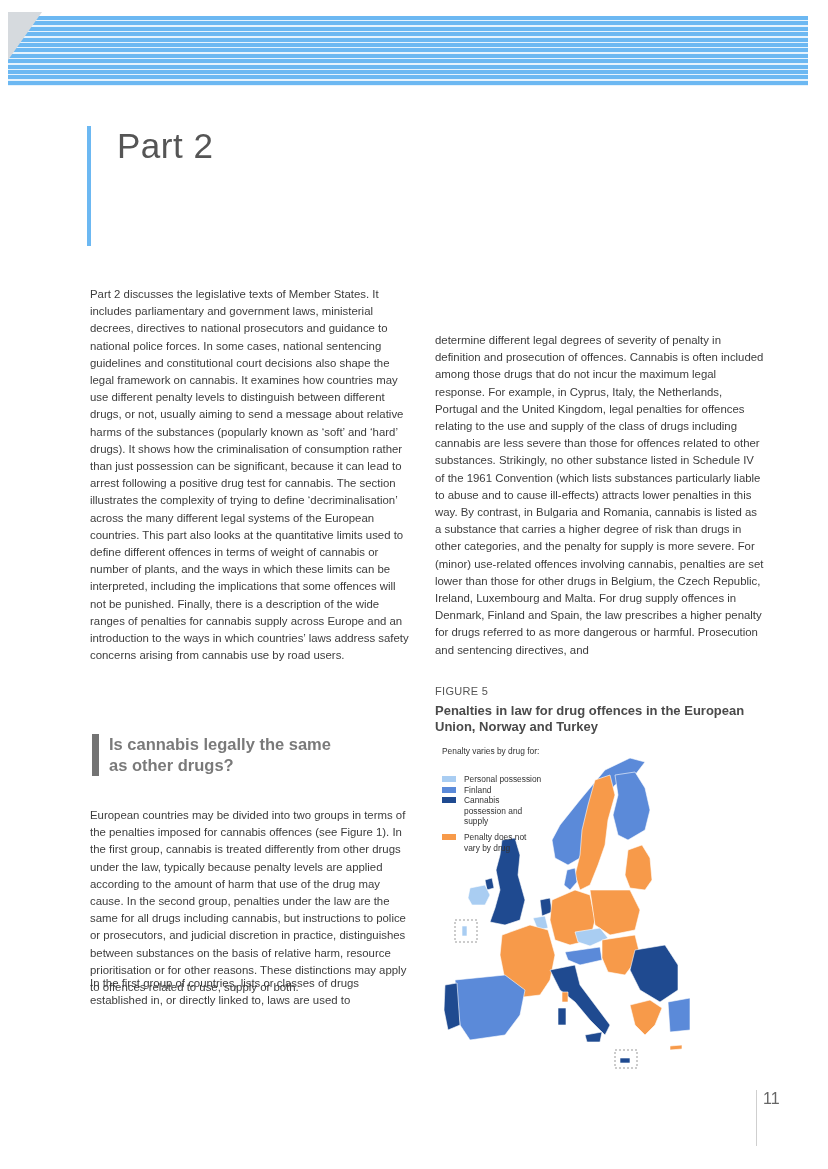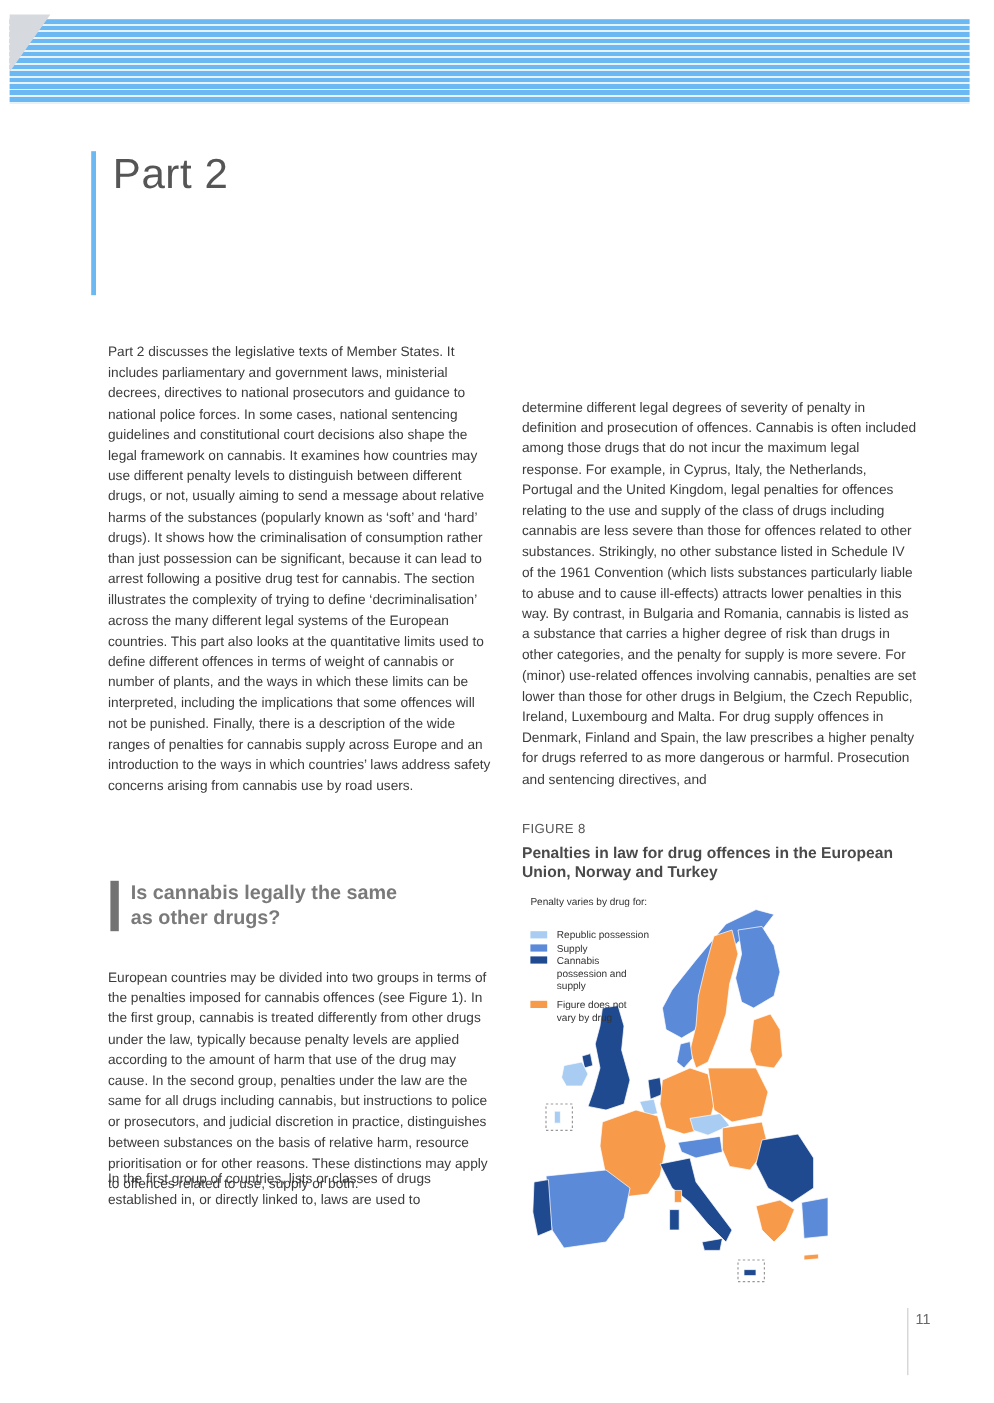--- a/index.html
+++ b/index.html
@@ -2,41 +2,41 @@
 <html><head>
 <meta charset="utf-8">
 <style>
   html, body { margin: 0; padding: 0; background: #ffffff; }
   body { width: 828px; height: 1169px; position: relative; overflow: hidden;
          font-family: "Liberation Sans", sans-serif; color: #3a3a3a; }
   .banner { position: absolute; left: 8px; top: 16px; width: 800px; height: 70px;
             background: repeating-linear-gradient(to bottom, #6cb8f2 0px, #6cb8f2 4px, #e6f3fd 4px, #e6f3fd 5.4px); }
   .banner-corner { position: absolute; left: 8px; top: 12px; width: 0; height: 0;
             border-top: 48px solid #d6dade; border-right: 34px solid transparent; }
-  .part-block { position: absolute; left: 76px; top: 126px; border-left: 4px solid #6cb8f2; padding-left: 14px; height: 120px; }
+  .part-block { position: absolute; left: 87px; top: 126px; border-left: 4px solid #6cb8f2; padding-left: 26px; height: 120px; }
   .part-label { font-size: 35px; font-weight: 300; color: #555; line-height: 40px; letter-spacing: 0.5px; }
   .part-title { font-size: 31px; font-weight: 700; color: #4a4a4a; line-height: 37px; margin-top: 2px; }
   .col { position: absolute; font-size: 11.4px; line-height: 17.2px; color: #3c3c3c; }
   .col p { margin: 0; }
   .col-left-1 { left: 90px; top: 286px; width: 320px; }
   .col-right-1 { left: 435px; top: 286px; width: 330px; margin-top: 46px; }
   .subhead { position: absolute; left: 92px; top: 734px; border-left: 7px solid #737373; padding-left: 10px; }
   .subhead-text { font-size: 16.5px; font-weight: 700; color: #7a7a7a; line-height: 21px; }
   .col-left-2 { left: 90px; top: 807px; width: 320px; }
   .col-left-3 { left: 90px; top: 975px; width: 320px; }
   .fig-label { position: absolute; left: 435px; top: 685px; font-size: 11px; color: #555; letter-spacing: 0.3px; }
   .fig-title { position: absolute; left: 435px; top: 703px; width: 330px; font-size: 13px; font-weight: 700; color: #4a4a4a; line-height: 16px; }
   .map-wrap { position: absolute; left: 430px; top: 740px; width: 260px; height: 330px; }
   .legend { position: absolute; left: 12px; top: 6px; font-size: 8.4px; color: #333; line-height: 10.4px; }
   .legend-title { margin-bottom: 18px; }
   .legend-row { display: flex; align-items: flex-start; }
   .legend-swatch { width: 14px; height: 6px; margin-top: 2px; margin-right: 8px; flex: 0 0 auto; }
   .legend-gap { height: 6px; }
   .page-num-wrap { position: absolute; left: 756px; top: 1090px; border-left: 1px solid #cfcfcf; height: 56px; padding-left: 6px; }
-  .page-num { font-size: 12px; color: #666; }
+  .page-num { font-size: 16px; color: #666; }
 </style>
 </head>
 <body>
 
 <div class="banner"></div>
 <div class="banner-corner"></div>
 
 <div class="part-block">
   <div class="part-label">Part 2</div>
 </div>
@@ -53,21 +53,21 @@
   <div class="subhead-text" style="width:230px;">Is cannabis legally the same as other drugs?</div>
 </div>
 
 <div class="col col-left-2">
   <p>European countries may be divided into two groups in terms of the penalties imposed for cannabis offences (see Figure 1). In the first group, cannabis is treated differently from other drugs under the law, typically because penalty levels are applied according to the amount of harm that use of the drug may cause. In the second group, penalties under the law are the same for all drugs including cannabis, but instructions to police or prosecutors, and judicial discretion in practice, distinguishes between substances on the basis of relative harm, resource prioritisation or for other reasons. These distinctions may apply to offences related to use, supply or both.</p>
 </div>
 <div class="col col-left-3">
   <p>In the first group of countries, lists or classes of drugs established in, or directly linked to, laws are used to</p>
 </div>
 
-<div class="fig-label">FIGURE 8</div>
+<div class="fig-label">FIGURE 5</div>
 <div class="fig-title">Penalties in law for drug offences in the European Union, Norway and Turkey</div>
 
 <div class="map-wrap">
   <svg width="260" height="330" viewBox="0 0 260 330">
 
     <path class="c-supply" d="M150,60 L175,30 L200,18 L215,22 L205,35 L185,45 L165,70 L155,95 L150,118 L138,125 L125,118 L122,100 L130,85 Z" fill="#5b8ad9" stroke="#ffffff" stroke-width="0.6"></path>
 
     <path class="c-none" d="M165,40 L180,35 L185,55 L178,80 L175,105 L168,125 L160,145 L150,150 L145,135 L150,115 L152,90 L158,65 Z" fill="#f79a4a" stroke="#ffffff" stroke-width="0.6"></path>
 
     <path class="c-supply" d="M185,35 L205,32 L215,48 L220,70 L215,90 L198,100 L188,95 L183,75 L188,55 Z" fill="#5b8ad9" stroke="#ffffff" stroke-width="0.6"></path>
@@ -120,33 +120,33 @@
     <rect x="185" y="310" width="22" height="18" fill="none" stroke="#999" stroke-dasharray="2,2"></rect>
     <path class="c-both" d="M190,318 L200,318 L200,323 L190,323 Z" fill="#1f4a90" stroke="#ffffff" stroke-width="0.6"></path>
 
     <rect x="25" y="180" width="22" height="22" fill="none" stroke="#999" stroke-dasharray="2,2"></rect>
     <path class="c-possession" d="M32,186 L37,186 L37,196 L32,196 Z" fill="#a9cdf2" stroke="#ffffff" stroke-width="0.6"></path>
   </svg>
   <div class="legend">
     <div class="legend-title">Penalty varies by drug for:</div>
     <div class="legend-row">
       <span class="legend-swatch" style="background:#a9cdf2"></span>
-      <span>Republic possession</span>
+      <span>Personal possession</span>
     </div>
     <div class="legend-row">
       <span class="legend-swatch" style="background:#5b8ad9"></span>
-      <span>Supply</span>
+      <span>Finland</span>
     </div>
     <div class="legend-row">
       <span class="legend-swatch" style="background:#1f4a90"></span>
       <span style="width:70px">Cannabis possession and supply</span>
     </div>
     <div class="legend-gap"></div>
     <div class="legend-row">
       <span class="legend-swatch" style="background:#f79a4a"></span>
-      <span style="width:70px">Figure does not vary by drug</span>
+      <span style="width:70px">Penalty does not vary by drug</span>
     </div>
   </div>
 </div>
 
 <div class="page-num-wrap">
   <span class="page-num">11</span>
 </div>
 
 </body></html>

